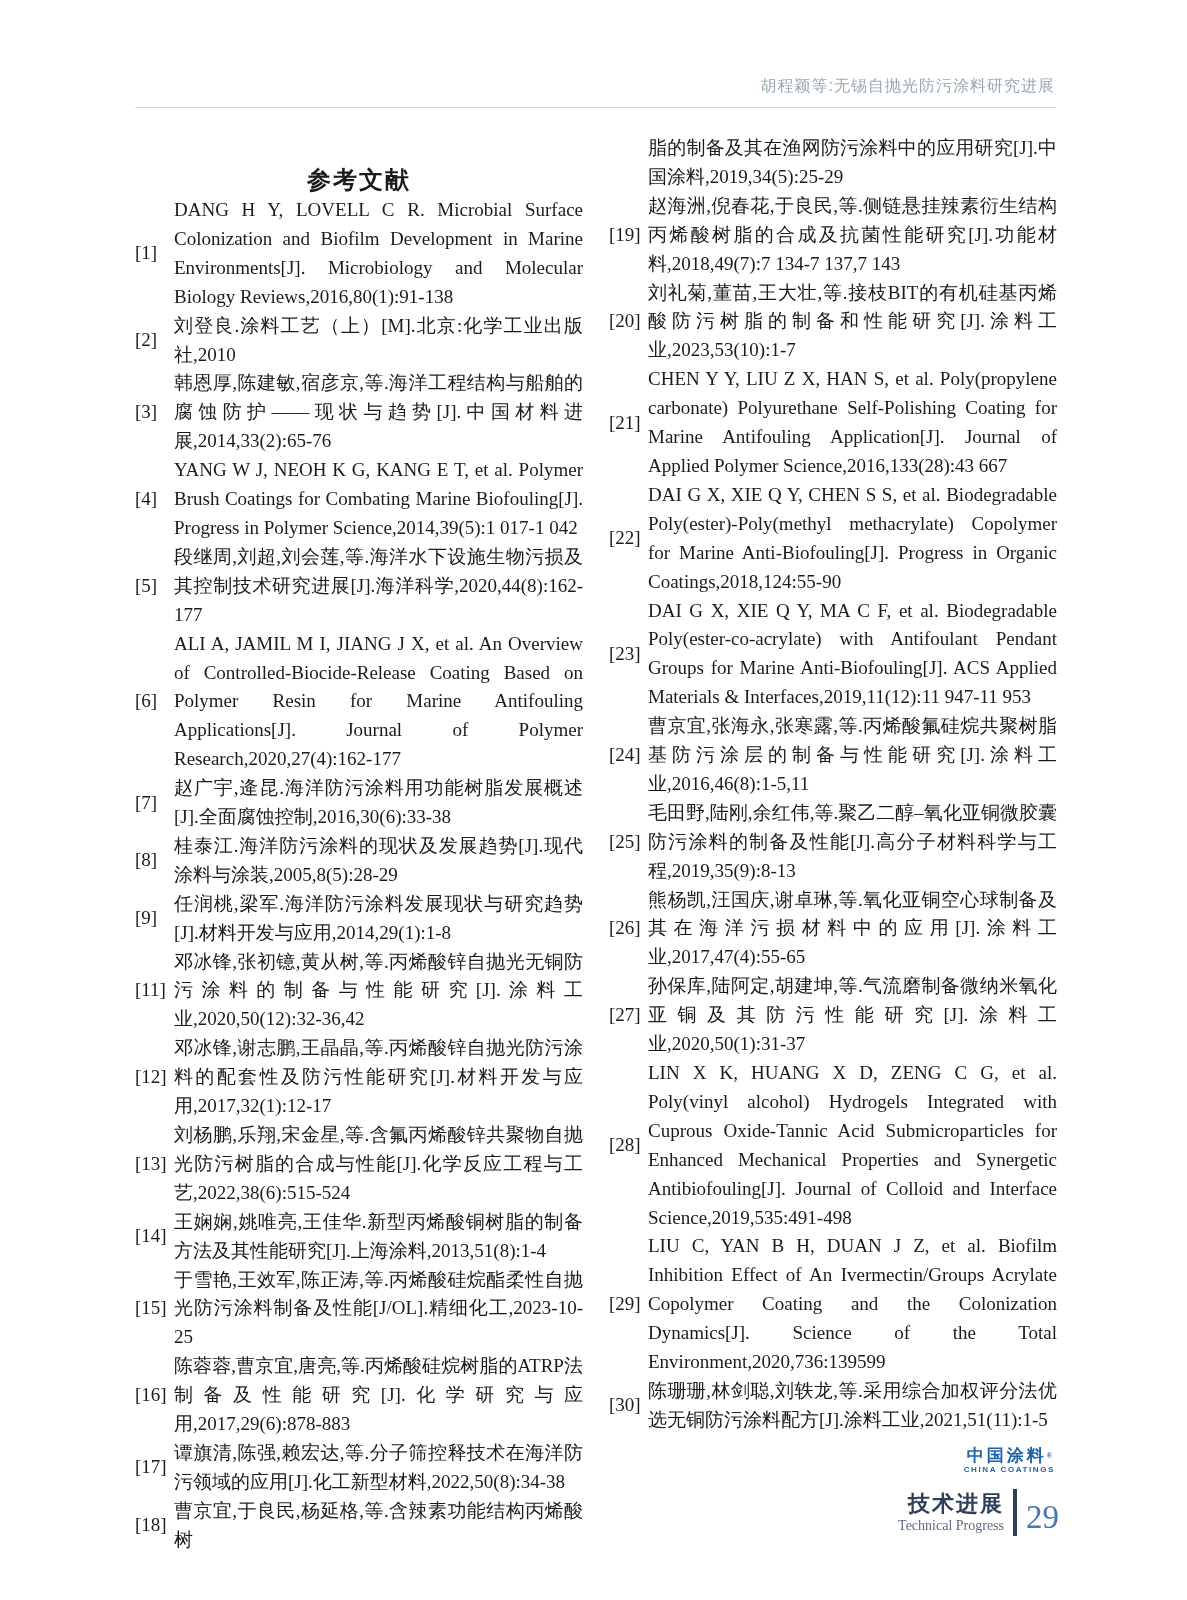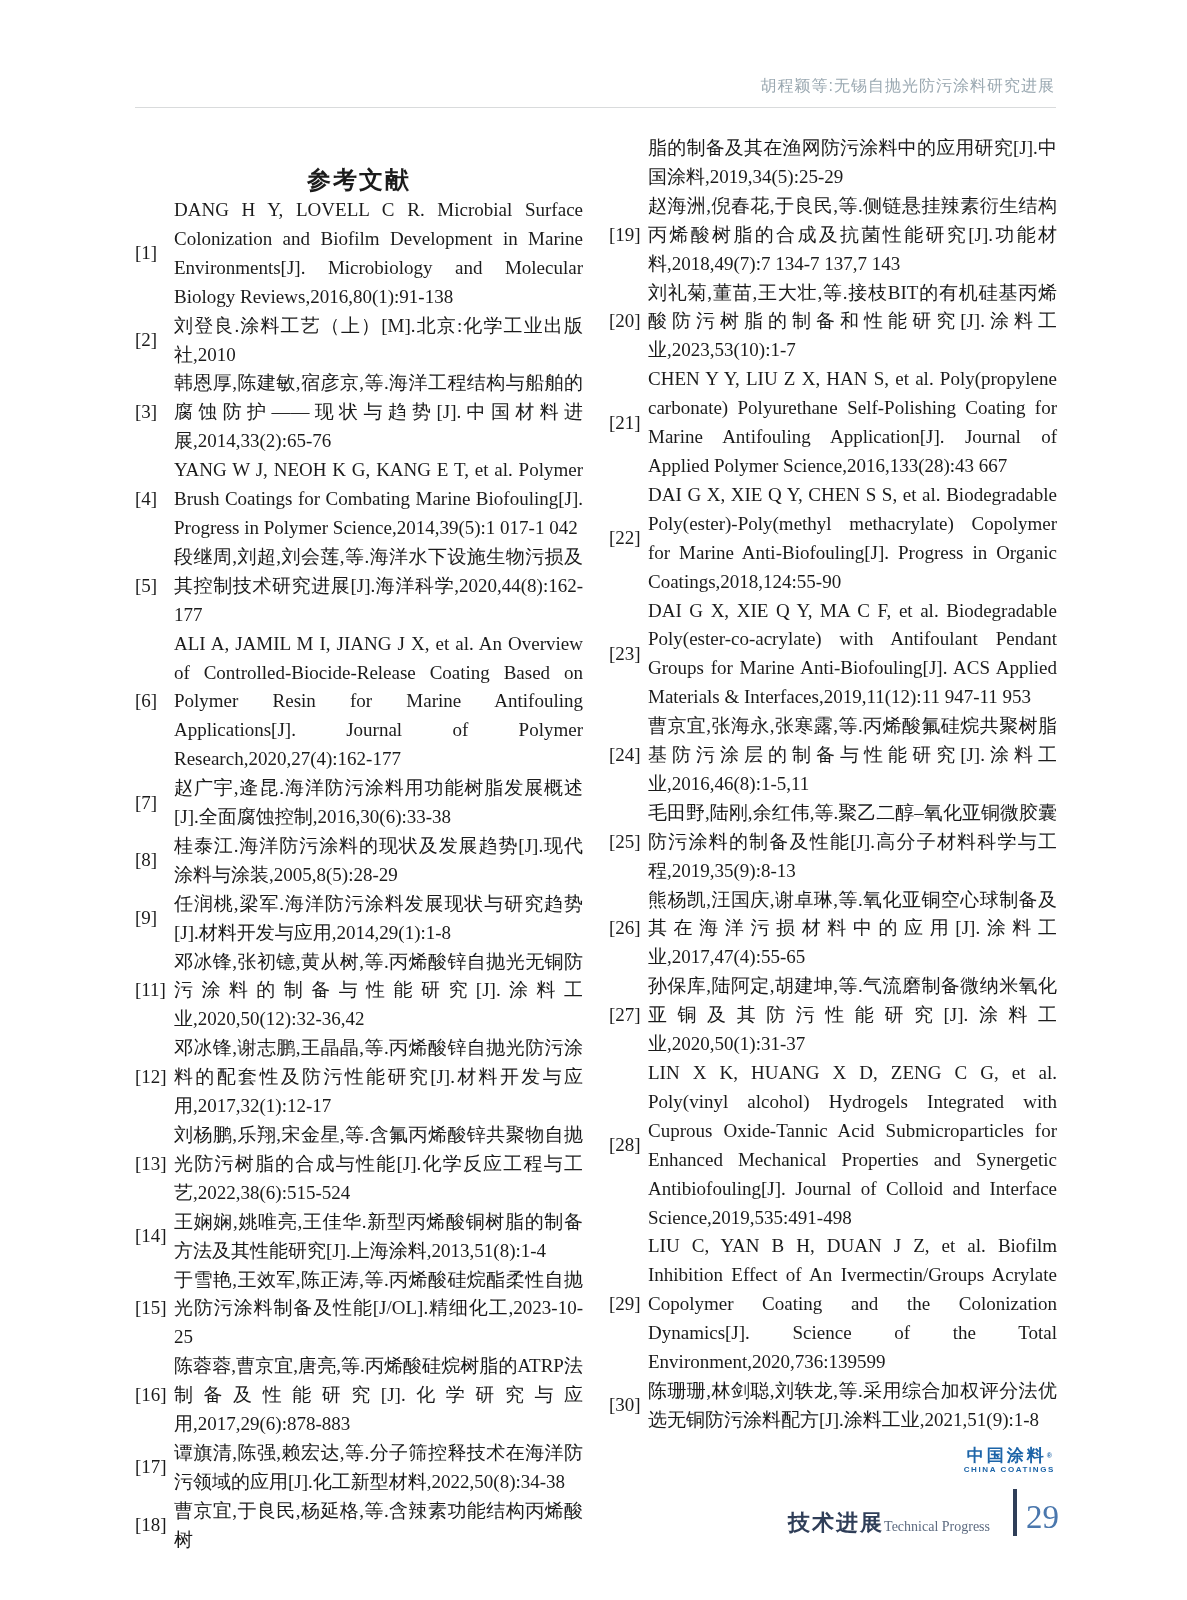--- a/index.html
+++ b/index.html
@@ -80,24 +80,24 @@
     line-height:10px;
   }
   .footer{
     position:absolute;
     top:1489px;right:128px;
     display:flex;
     align-items:stretch;
   }
   .footer-text{
     display:flex;
-    flex-direction:row;
+    flex-direction:column;
     align-items:flex-end;
     justify-content:center;
-    margin-right:23px;
+    margin-right:9px;
   }
   .footer-cn{
     font-family:"Liberation Sans","DejaVu Sans",sans-serif;
     font-weight:bold;
     font-size:22px;
     line-height:26px;
     letter-spacing:2px;
     color:var(--footer-navy,#2f3e58);
   }
   .footer-en{
@@ -248,21 +248,21 @@
           <div class="ref">
             <span class="ref-num">[28]</span>
             <span class="ref-text">LIN X K, HUANG X D, ZENG C G, et al. Poly(vinyl alcohol) Hydrogels Integrated with Cuprous Oxide-Tannic Acid Submicroparticles for Enhanced Mechanical Properties and Synergetic Antibiofouling[J]. Journal of Colloid and Interface Science,2019,535:491-498</span>
           </div>
           <div class="ref">
             <span class="ref-num">[29]</span>
             <span class="ref-text">LIU C, YAN B H, DUAN J Z, et al. Biofilm Inhibition Effect of An Ivermectin/Groups Acrylate Copolymer Coating and the Colonization Dynamics[J]. Science of the Total Environment,2020,736:139599</span>
           </div>
           <div class="ref">
             <span class="ref-num">[30]</span>
-            <span class="ref-text">陈珊珊,林剑聪,刘轶龙,等.采用综合加权评分法优选无铜防污涂料配方[J].涂料工业,2021,51(9):1-8</span>
+            <span class="ref-text">陈珊珊,林剑聪,刘轶龙,等.采用综合加权评分法优选无铜防污涂料配方[J].涂料工业,2021,51(11):1-5</span>
           </div>
         </div>
 
       <div class="logo">
         <div class="logo-cn"><span>中国涂料</span><span class="logo-mark">®</span></div>
         <div class="logo-en">CHINA COATINGS</div>
       </div>
     </div>
   </div>
 

